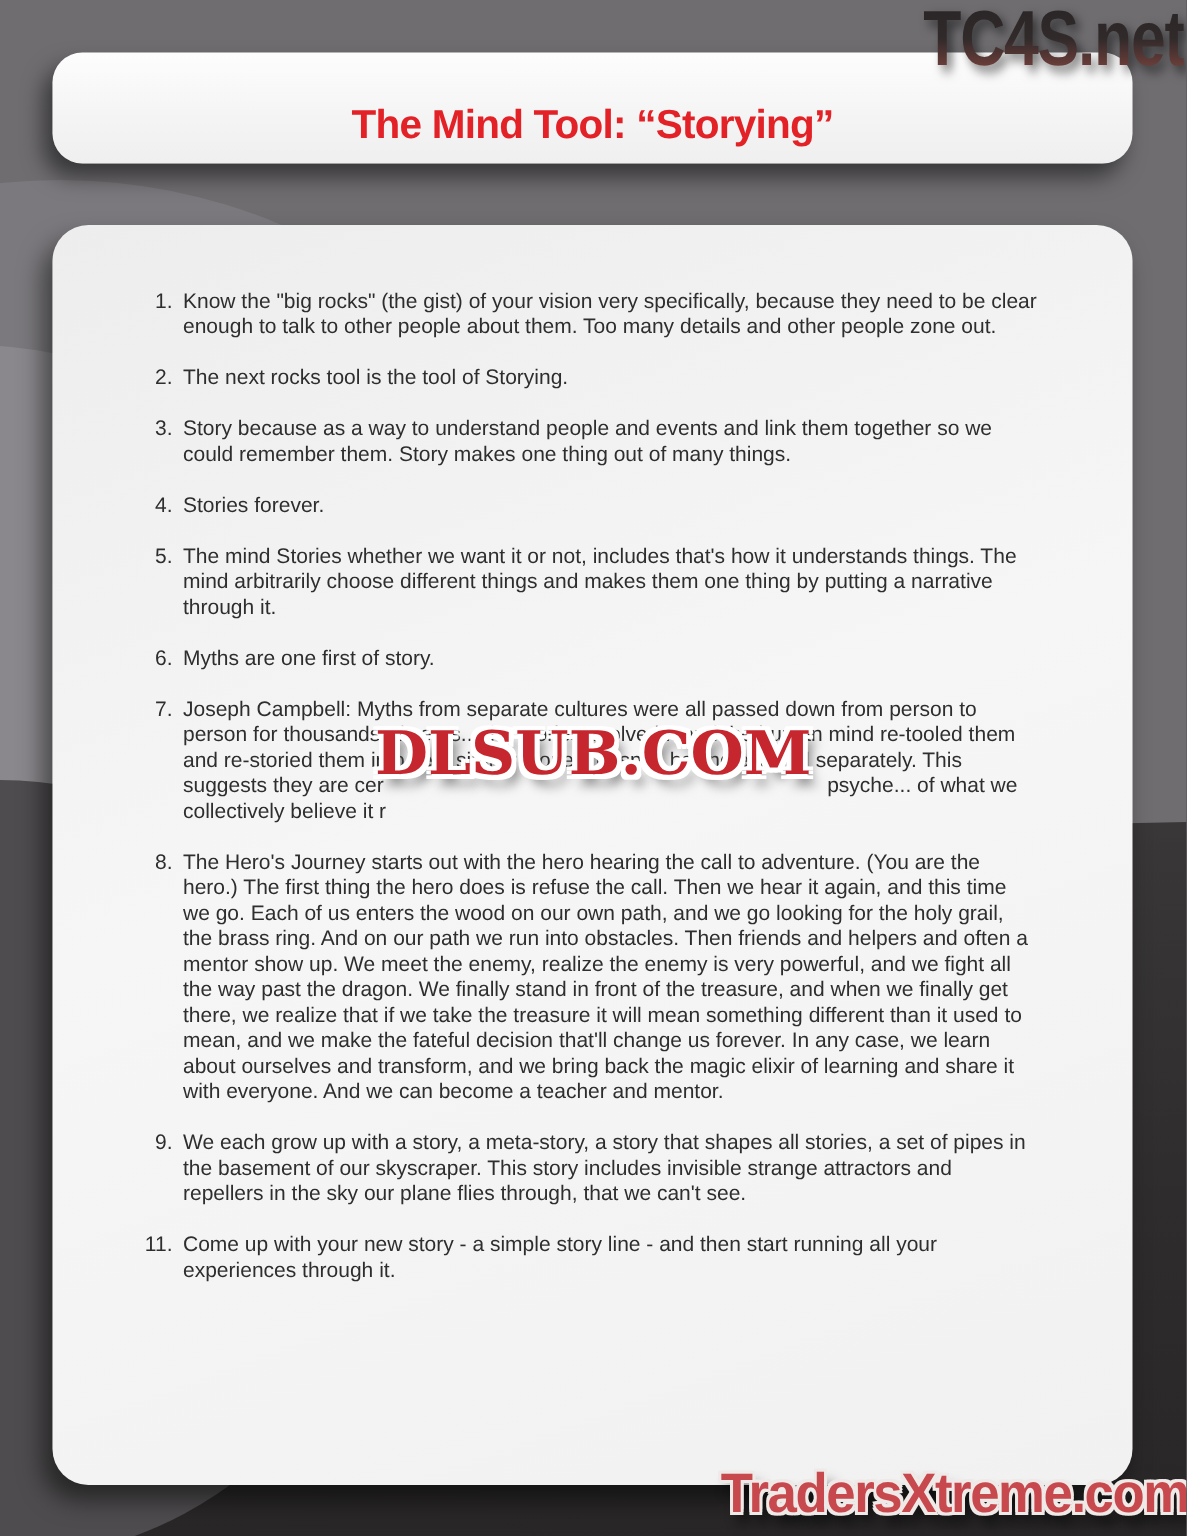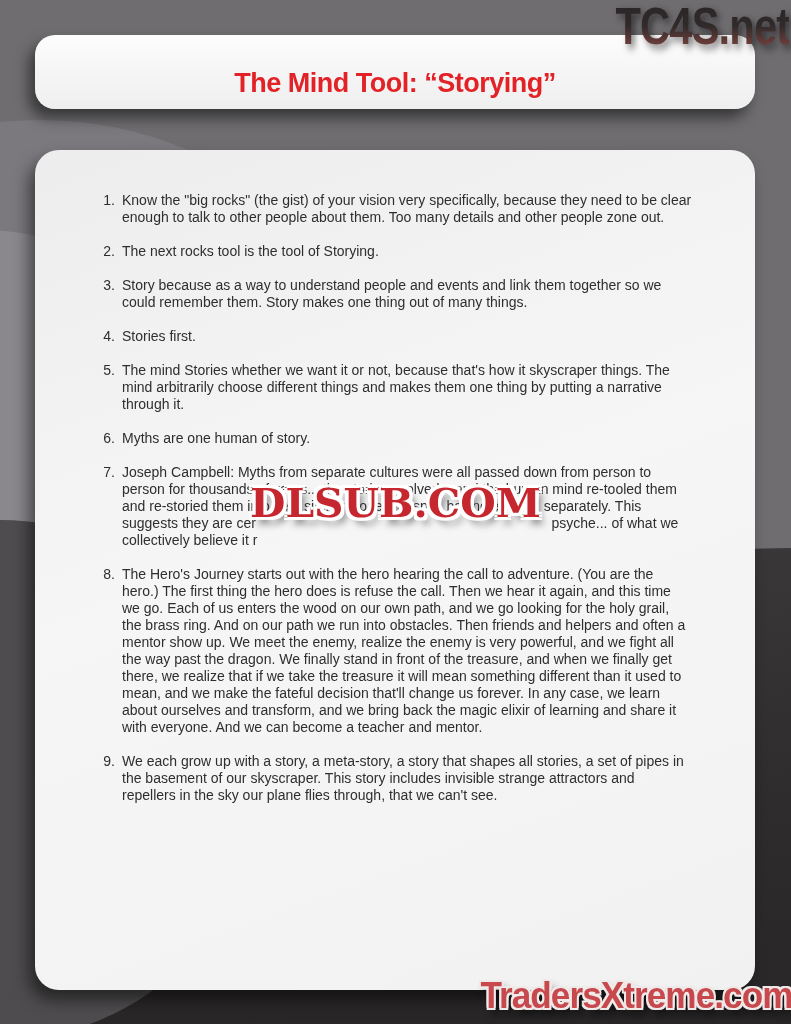--- a/index.html
+++ b/index.html
@@ -91,33 +91,33 @@
   </li>
 
   <li class="list-item">
     <span class="item-number">3.</span>
     <span class="item-text">Story because as a way to understand people and events and link them together so we
 could remember them. Story makes one thing out of many things.</span>
   </li>
 
   <li class="list-item">
     <span class="item-number">4.</span>
-    <span class="item-text">Stories first.</span>
+    <span class="item-text">Stories forever.</span>
   </li>
 
   <li class="list-item">
     <span class="item-number">5.</span>
-    <span class="item-text">The mind Stories whether we want it or not, because that's how it skyscraper things. The
+    <span class="item-text">The mind Stories whether we want it or not, includes that's how it understands things. The
 mind arbitrarily choose different things and makes them one thing by putting a narrative
 through it.</span>
   </li>
 
   <li class="list-item">
     <span class="item-number">6.</span>
-    <span class="item-text">Myths are one human of story.</span>
+    <span class="item-text">Myths are one first of story.</span>
   </li>
 
   <li class="list-item">
     <span class="item-number">7.</span>
     <span class="item-text">Joseph Campbell: Myths from separate cultures were all passed down from person to
 person for thousands of years... the stories evolved... and the human mind re-tooled them
 and re-storied them into very similar stories, despite having evolved separately. This
 suggests they are cer                                                                            psyche... of what we
 collectively believe it r</span>
   </li>
@@ -137,20 +137,25 @@
   </li>
 
   <li class="list-item">
     <span class="item-number">9.</span>
     <span class="item-text">We each grow up with a story, a meta-story, a story that shapes all stories, a set of pipes in
 the basement of our skyscraper. This story includes invisible strange attractors and
 repellers in the sky our plane flies through, that we can't see.</span>
   </li>
 
 
+  <li class="list-item">
+    <span class="item-number">11.</span>
+    <span class="item-text">Come up with your new story - a simple story line - and then start running all your
+experiences through it.</span>
+  </li>
 </ol>
 
   </div>
 
   <div id="dlsub-watermark">DLSUB.COM</div>
 
   <div id="tradersxtreme-watermark">TradersXtreme.com</div>
 
 </div>
 

